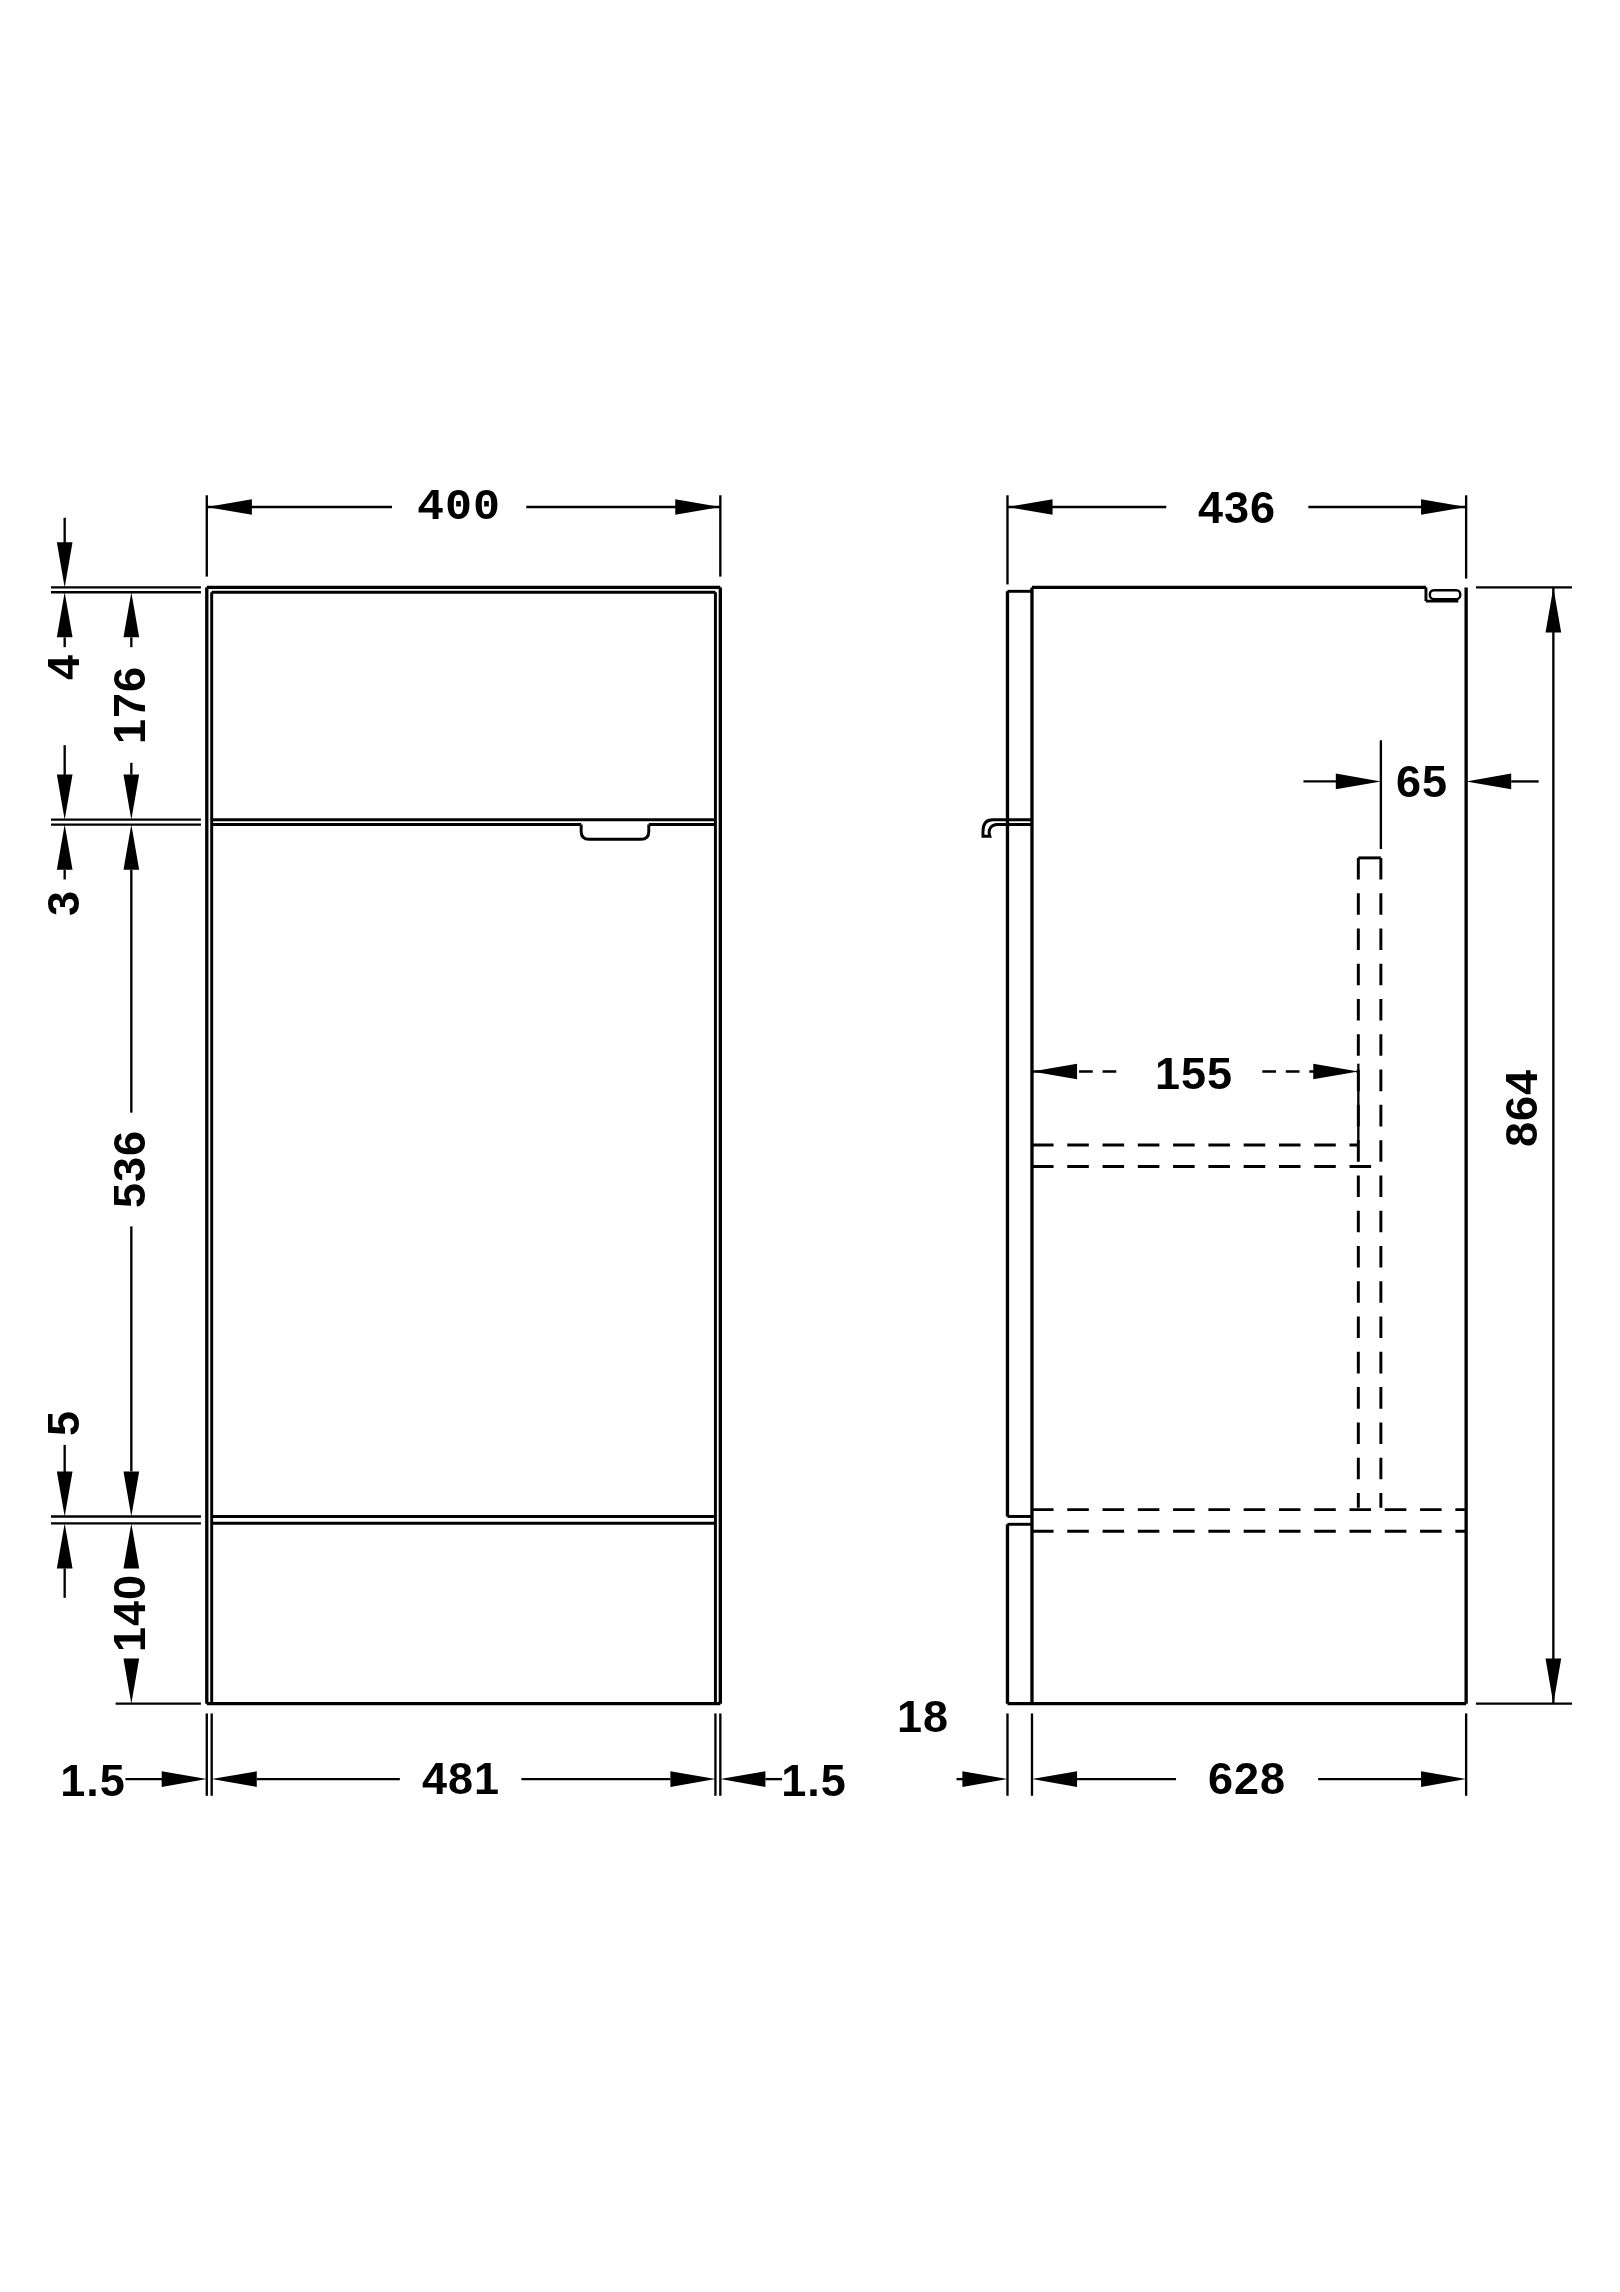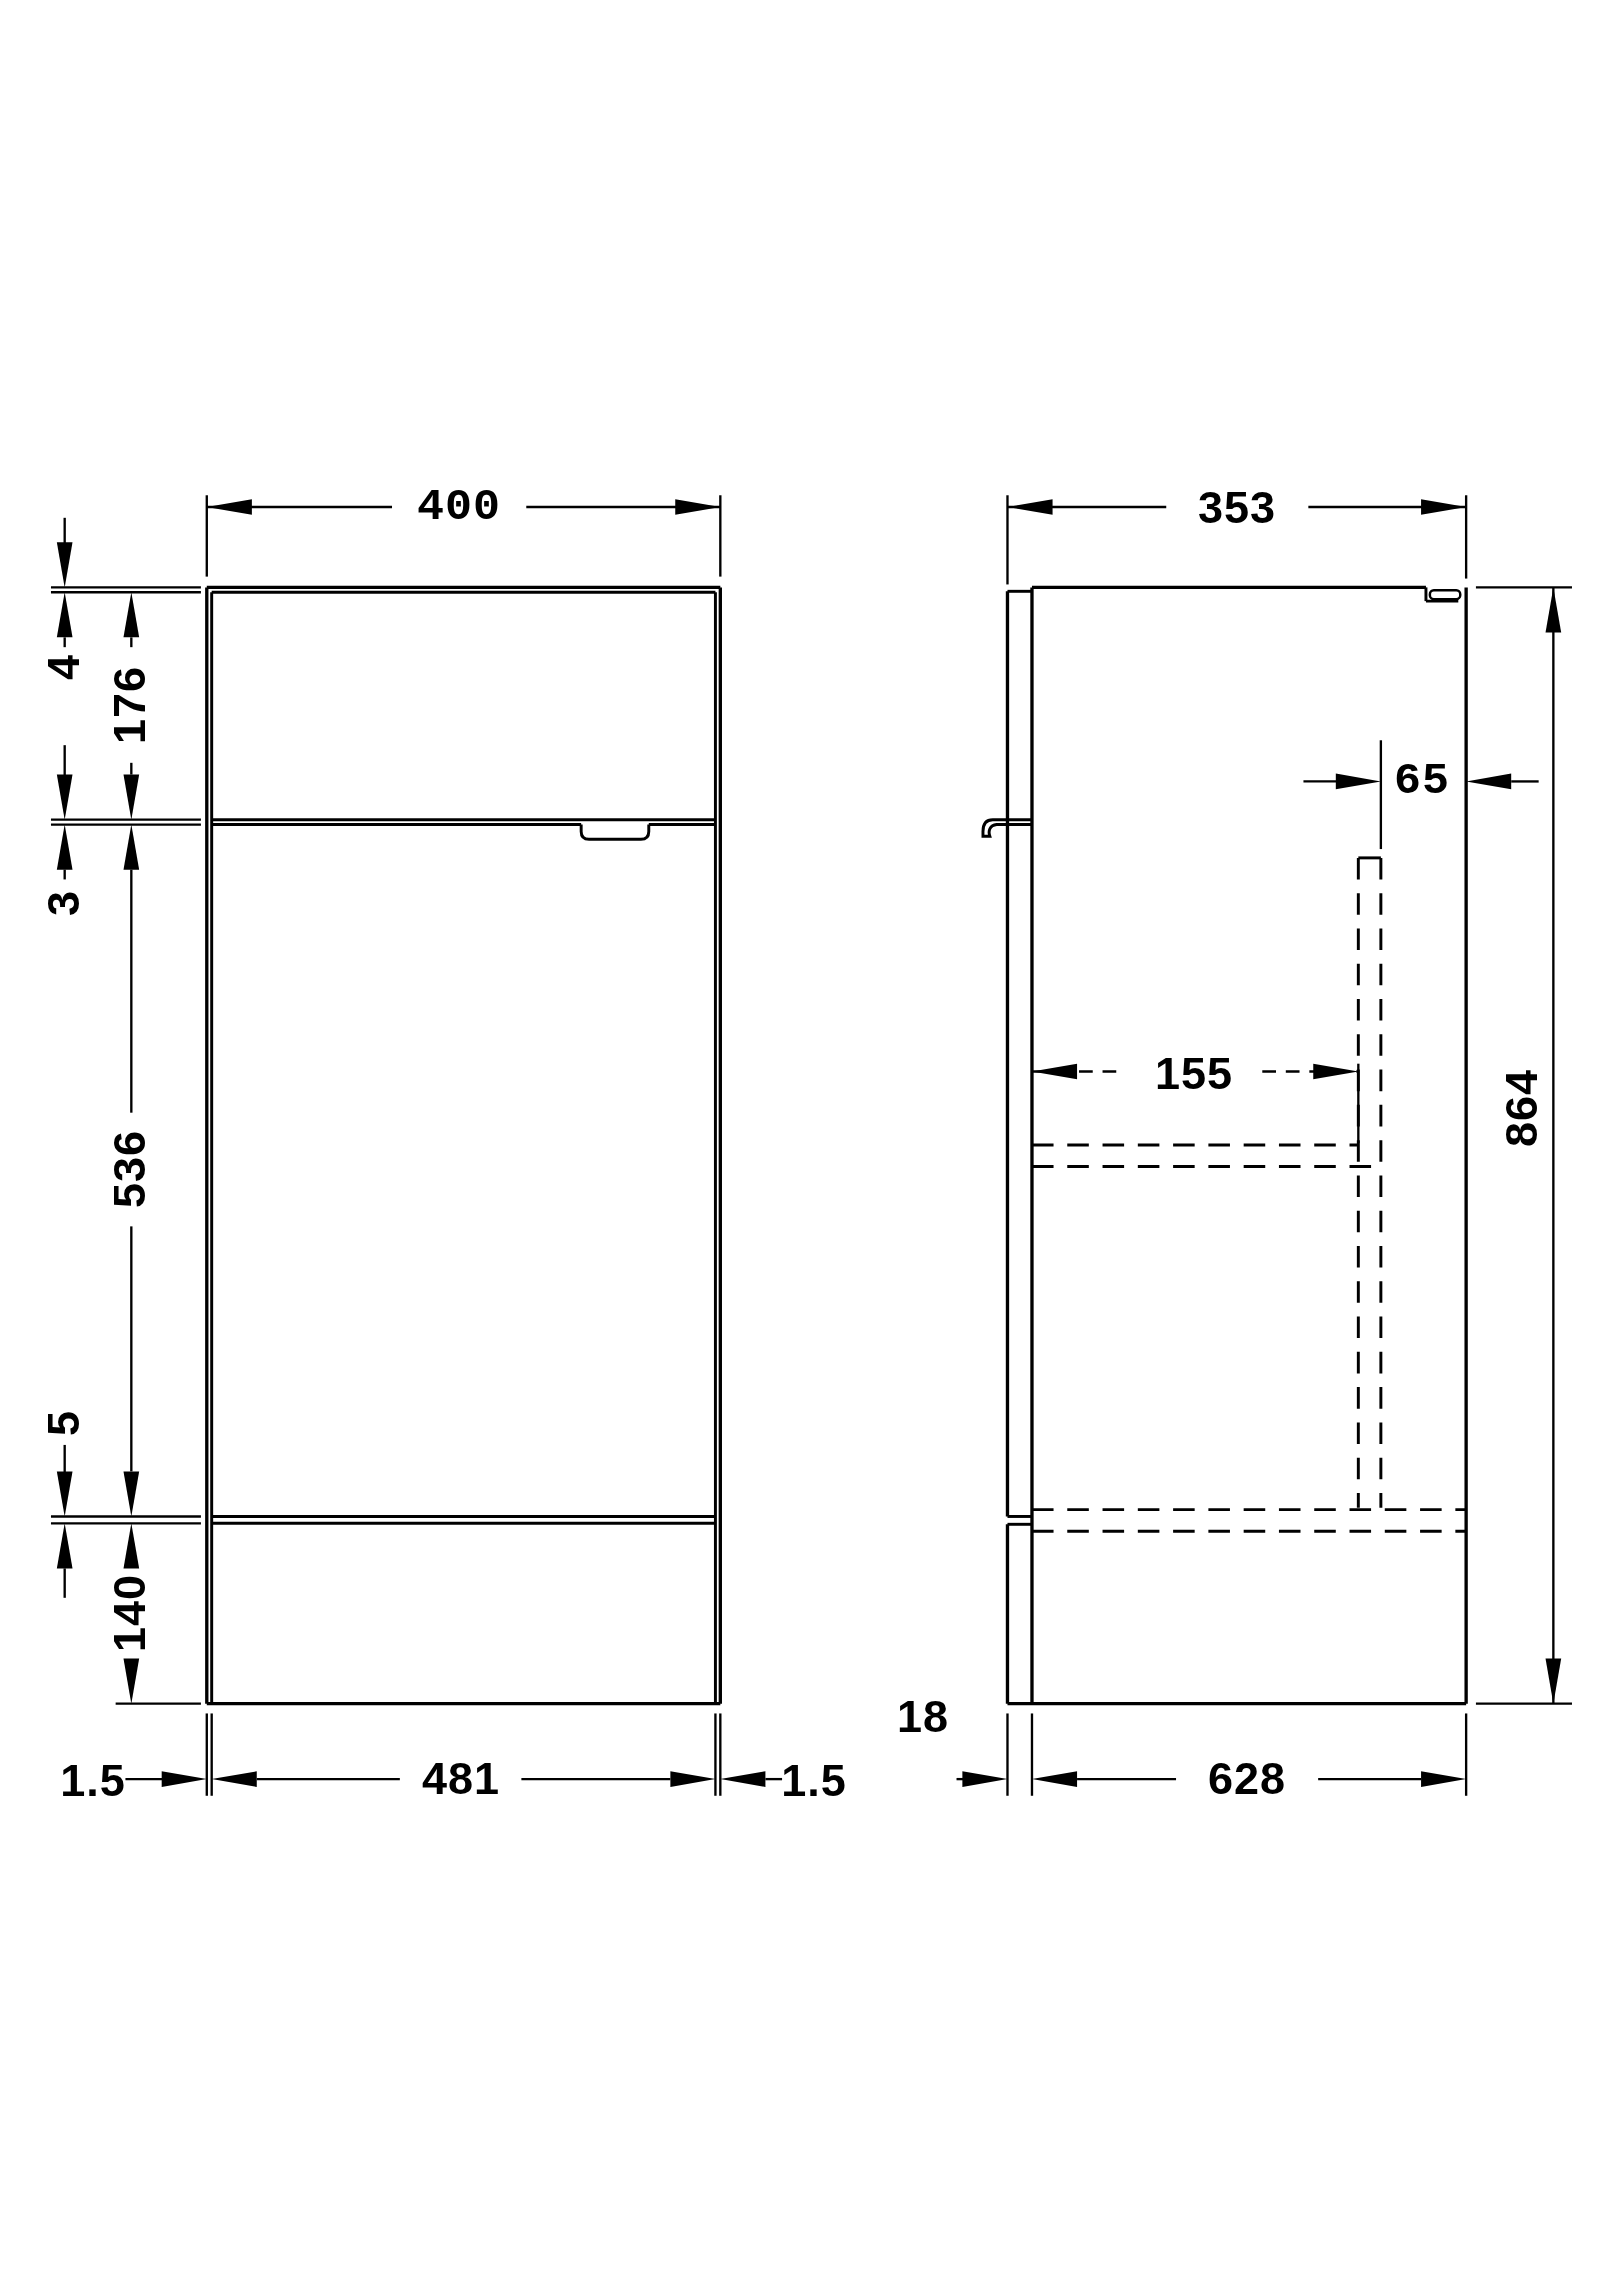--- a/index.html
+++ b/index.html
@@ -194,21 +194,21 @@
   <div class="dim-label rot" style="left:63px;top:667px;">4</div>
   <div class="dim-label rot" style="left:129px;top:705px;">176</div>
   <div class="dim-label rot" style="left:63px;top:903px;">3</div>
   <div class="dim-label rot" style="left:129px;top:1169px;">536</div>
   <div class="dim-label rot" style="left:63px;top:1423px;">5</div>
   <div class="dim-label rot" style="left:129px;top:1613px;">140</div>
   <div class="dim-label" style="left:93px;top:1780px;">1.5</div>
   <div class="dim-label" style="left:461px;top:1778px;">481</div>
   <div class="dim-label" style="left:814px;top:1780px;">1.5</div>
 
-  <div class="dim-label" style="left:1237px;top:507px;">353</div>
-  <div class="dim-label" style="left:1422px;top:781px;font-family:Liberation Mono, monospace;">65</div>
+  <div class="dim-label" style="left:1237px;top:507px;">436</div>
+  <div class="dim-label" style="left:1422px;top:781px;">65</div>
   <div class="dim-label" style="left:1194px;top:1073px;">155</div>
   <div class="dim-label rot" style="left:1521px;top:1108px;">864</div>
   <div class="dim-label" style="left:923px;top:1716px;">18</div>
   <div class="dim-label" style="left:1247px;top:1778px;">628</div>
 
 </div>
 
 
 </body></html>

